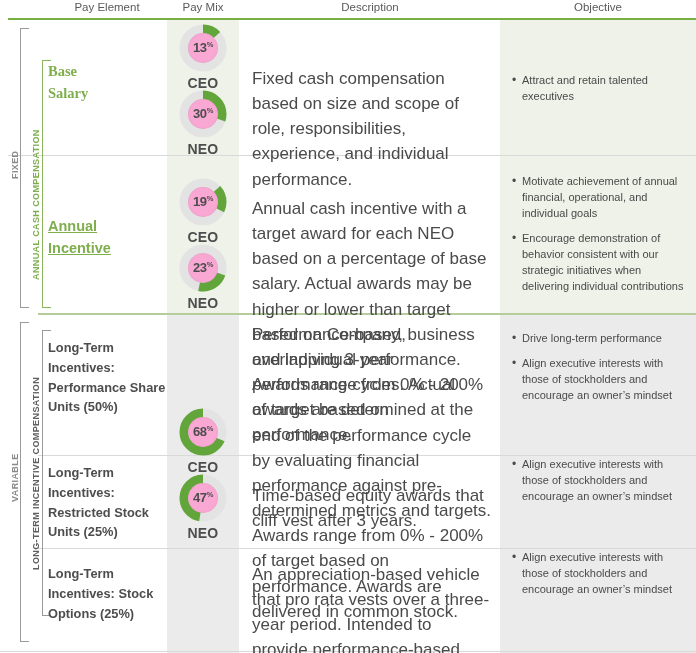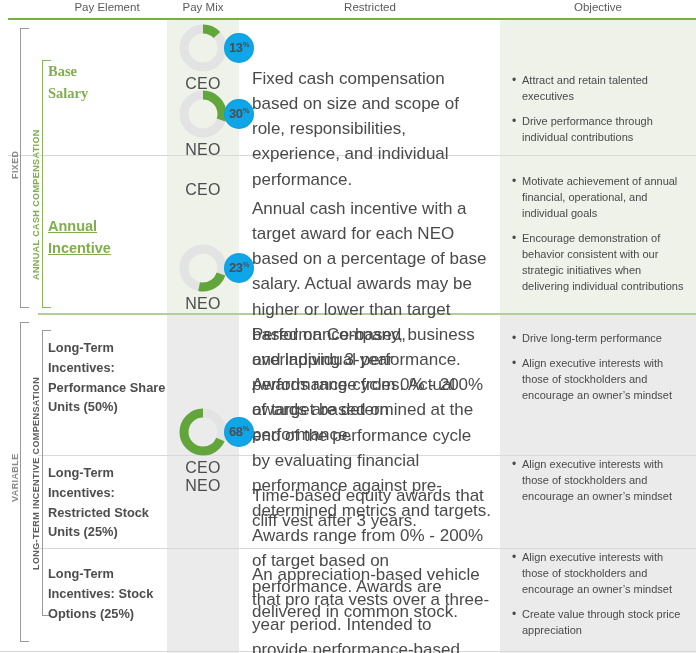--- a/index.html
+++ b/index.html
@@ -107,43 +107,42 @@
     position: relative;
     width: 48px; height: 48px;
     margin: 0 auto;
     border-radius: 50%;
   }
   .donut .hole {
     position: absolute;
     left: 9px; top: 9px;
     width: 30px; height: 30px;
     border-radius: 50%;
-    background: #0ea5e9;
+    background: #f9a8d4;
     box-shadow: 0 0 2px rgba(0,0,0,.12) inset;
     display: flex;
     align-items: center;
     justify-content: center;
-    margin-left: 36px;
   }
   .donut .val {
     font-size: 13px;
     font-weight: bold;
     color: #4d4d4d;
     line-height: 1;
     letter-spacing: -.3px;
   }
   .donut .val sup {
     font-size: 7.5px;
     font-weight: bold;
     top: -.55em;
   }
   .donut-label {
     margin-top: 3px;
-    font-size: 16px;
-    font-weight: normal;
+    font-size: 14px;
+    font-weight: bold;
     color: #4d4d4d;
     letter-spacing: .2px;
   }
 
   
   .desc {
     position: absolute;
     left: 252px;
     width: 240px;
     font-size: 17px;
@@ -179,21 +178,21 @@
 <div id="page">
 
   <div class="band band-paymix-top"></div>
   <div class="band band-paymix-bot"></div>
   <div class="band band-objective"></div>
   <div class="band band-objective-b"></div>
 
   <div class="header">
     <div class="hdr-cell" style="left:48px;width:118px;">Pay Element</div>
     <div class="hdr-cell" style="left:167px;width:72px;">Pay Mix</div>
-    <div class="hdr-cell" style="left:240px;width:260px;">Restricted</div>
+    <div class="hdr-cell" style="left:240px;width:260px;">Description</div>
     <div class="hdr-cell" style="left:500px;width:196px;">Objective</div>
     <div class="hdr-rule"></div>
   </div>
 
   <div class="rule" style="left:8px;  width:688px; top:155px;"></div>
   <div class="rule-green" style="left:38px; width:658px; top:313px;"></div>
   <div class="rule" style="left:38px; width:658px; top:455px;"></div>
   <div class="rule" style="left:38px; width:658px; top:548px;"></div>
   <div class="rule" style="left:0px;  width:696px; top:651px;"></div>
 
@@ -235,27 +234,35 @@
       </div>
     </div>
     <div class="donut-label">NEO</div>
   </div>
 
   <div class="desc" style="top:66px;">Fixed cash compensation based on size and scope of role, responsibilities, experience, and individual performance.</div>
 
   <div class="obj" style="top:73px;">
     <ul>
       <li>Attract and retain talented executives</li>
-      <li>Drive performance through individual contributions</li>
     </ul>
   </div>
 
   <div class="pay-el green" style="top:215px;text-decoration:underline;">Annual<br>Incentive</div>
 
   <div class="donut-wrap" style="top:178px;">
+    <div class="donut">
+      <svg width="48" height="48" viewBox="0 0 48 48">
+        <circle cx="24" cy="24" r="19" fill="none" stroke="#e3e3e3" stroke-width="9"></circle>
+        <circle cx="24" cy="24" r="19" fill="none" stroke="#62a53a" stroke-width="9" stroke-dasharray="22.7 96.7" stroke-dashoffset="-15.5" transform="rotate(-90 24 24)"></circle>
+      </svg>
+      <div class="hole">
+        <span class="val">19<sup>%</sup></span>
+      </div>
+    </div>
     <div class="donut-label">CEO</div>
   </div>
 
   <div class="donut-wrap" style="top:244px;">
     <div class="donut">
       <svg width="48" height="48" viewBox="0 0 48 48">
         <circle cx="24" cy="24" r="19" fill="none" stroke="#e3e3e3" stroke-width="9"></circle>
         <circle cx="24" cy="24" r="19" fill="none" stroke="#62a53a" stroke-width="9" stroke-dasharray="27.5 91.9" stroke-dashoffset="-35.8" transform="rotate(-90 24 24)"></circle>
       </svg>
       <div class="hole">
@@ -292,37 +299,45 @@
         <circle cx="24" cy="24" r="19" fill="none" stroke="#62a53a" stroke-width="9" stroke-dasharray="81.2 38.2" transform="rotate(-90 24 24) scale(1,-1) translate(0,-48)"></circle>
       </svg>
       <div class="hole">
         <span class="val">68<sup>%</sup></span>
       </div>
     </div>
     <div class="donut-label">CEO</div>
   </div>
 
   <div class="donut-wrap" style="top:474px;">
+    <div class="donut">
+      <svg width="48" height="48" viewBox="0 0 48 48">
+        <circle cx="24" cy="24" r="19" fill="none" stroke="#e3e3e3" stroke-width="9"></circle>
+        <circle cx="24" cy="24" r="19" fill="none" stroke="#62a53a" stroke-width="9" stroke-dasharray="56.1 63.3" transform="rotate(-90 24 24) scale(1,-1) translate(0,-48)"></circle>
+      </svg>
+      <div class="hole">
+        <span class="val">47<sup>%</sup></span>
+      </div>
+    </div>
     <div class="donut-label">NEO</div>
   </div>
 
   <div class="pay-el dark" style="top:463px;">Long-Term Incentives: Restricted Stock Units (25%)</div>
 
   <div class="desc" style="top:483px;">Time-based equity awards that cliff vest after 3 years.</div>
 
   <div class="obj" style="top:457px;">
     <ul>
       <li>Align executive interests with those of stockholders and encourage an owner’s mindset</li>
     </ul>
   </div>
 
   <div class="pay-el dark" style="top:564px;">Long-Term Incentives: Stock Options (25%)</div>
 
   <div class="desc" style="top:562px;">An appreciation-based vehicle that pro rata vests over a three-year period. Intended to provide performance-based compensation tied specifically to increases in the price of common stock.</div>
 
   <div class="obj" style="top:550px;">
     <ul>
       <li>Align executive interests with those of stockholders and encourage an owner’s mindset</li>
-      <li>Create value through stock price appreciation</li>
     </ul>
   </div>
 
 </div>
 
 </body></html>

